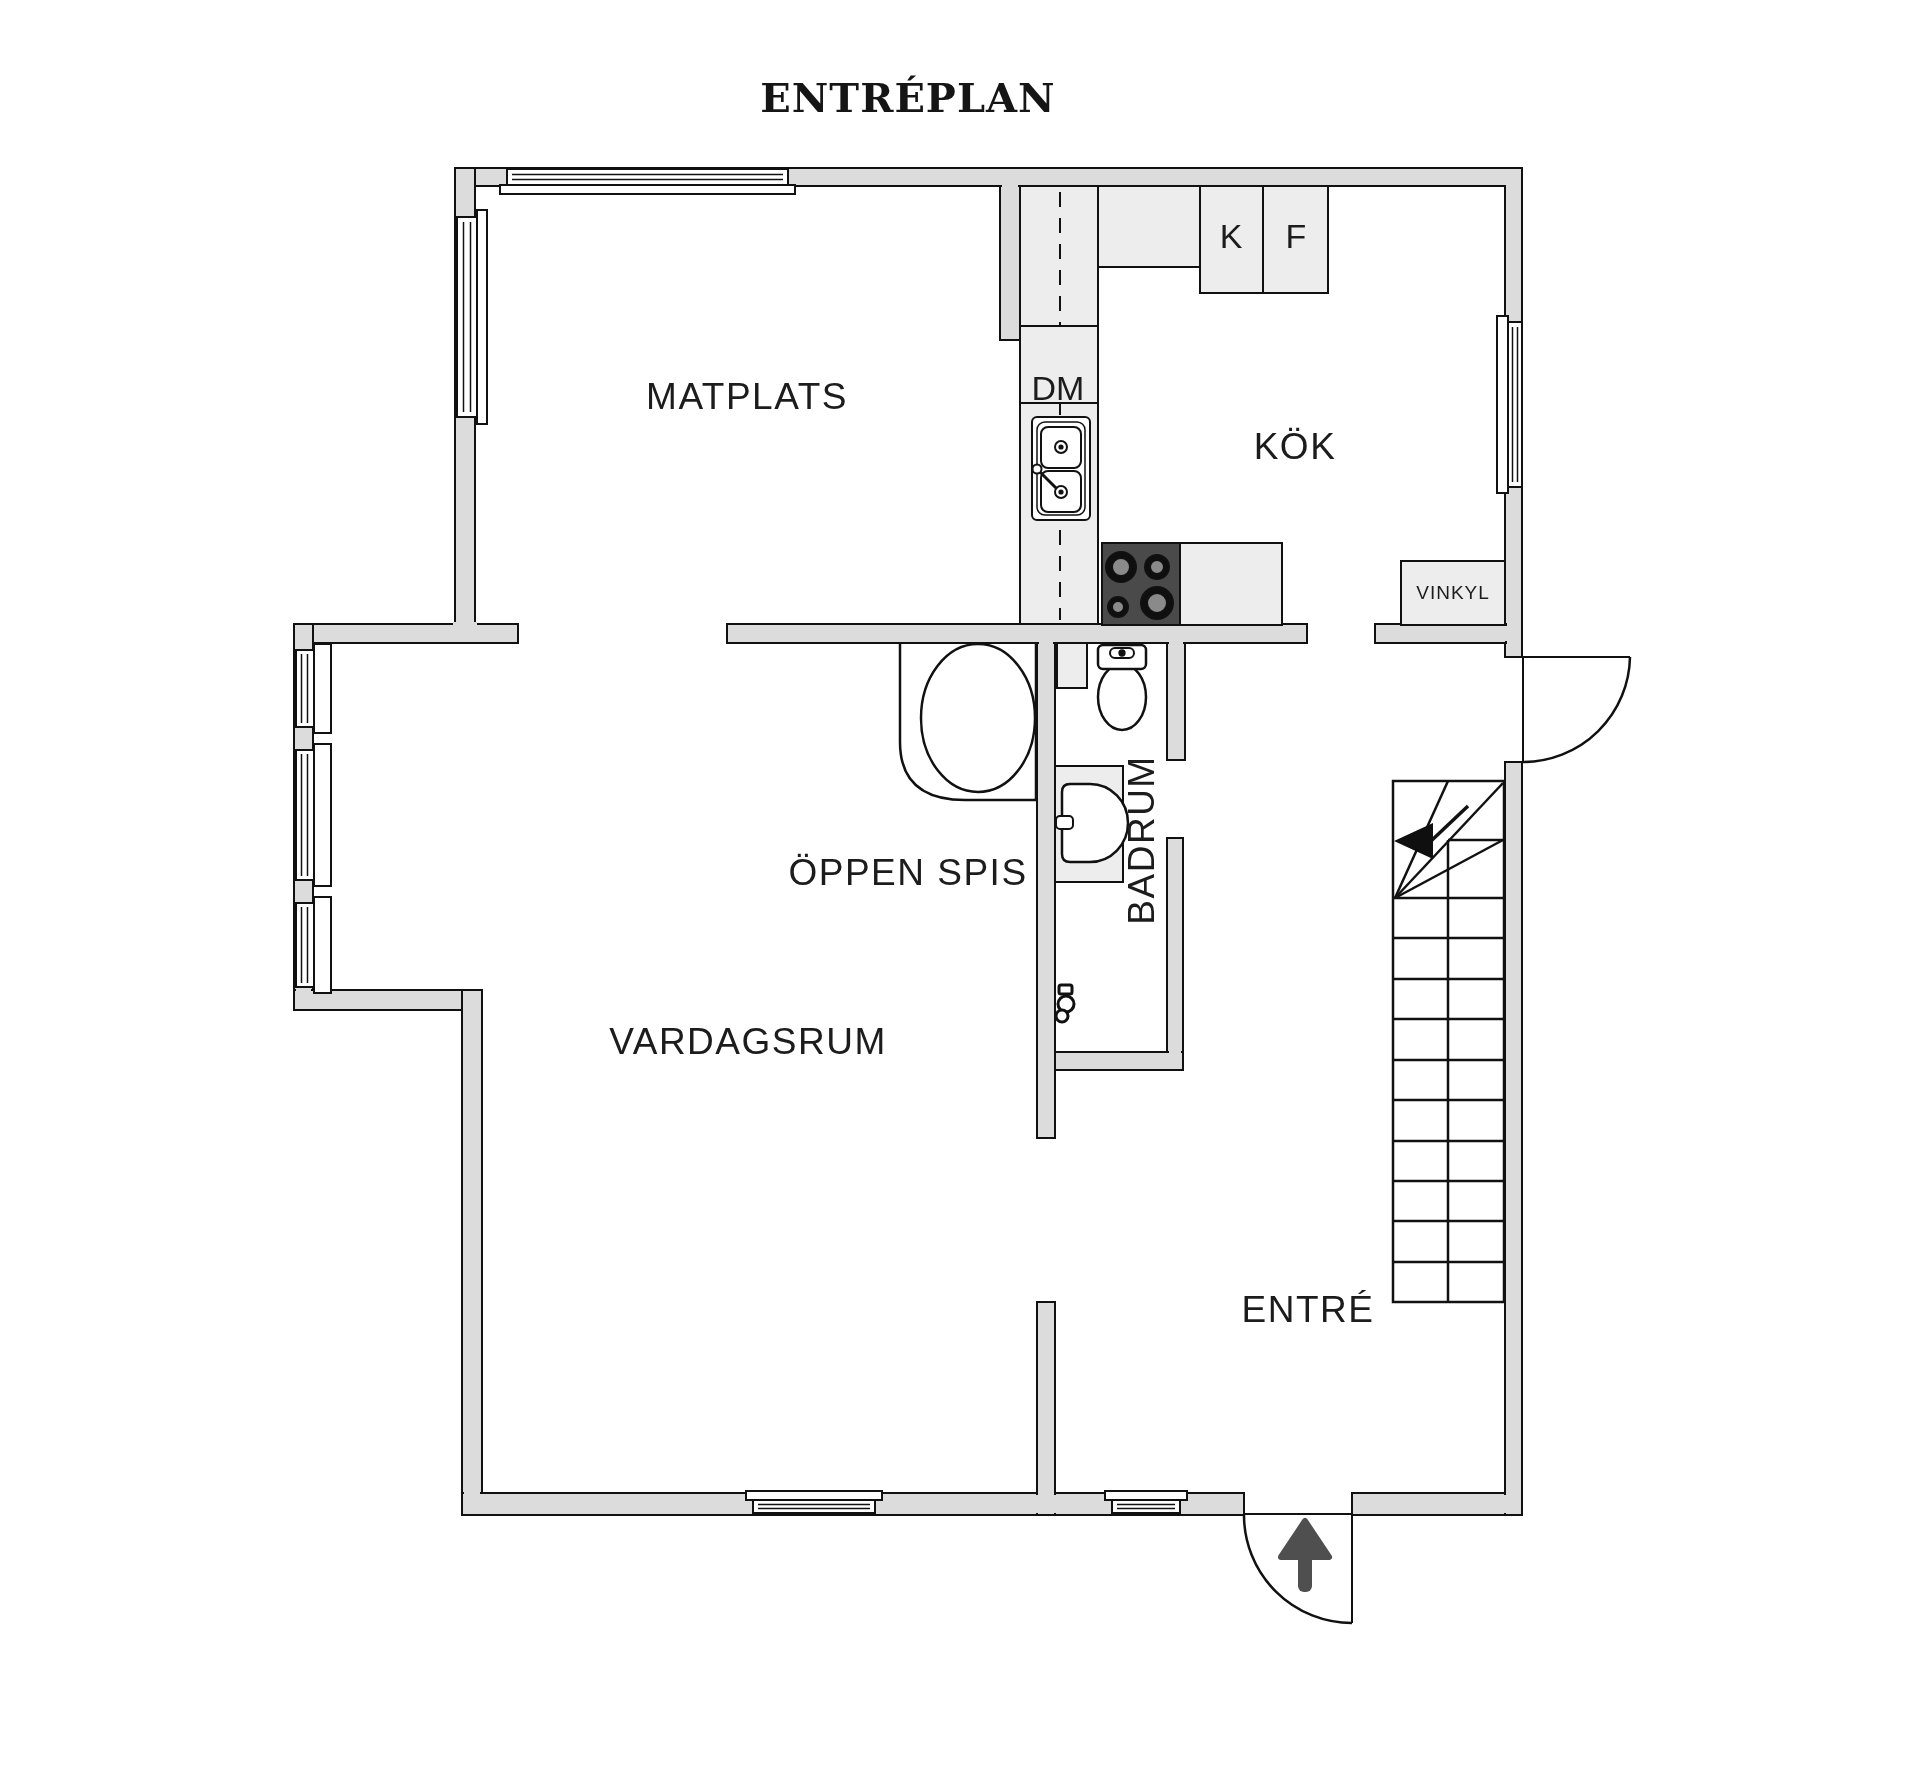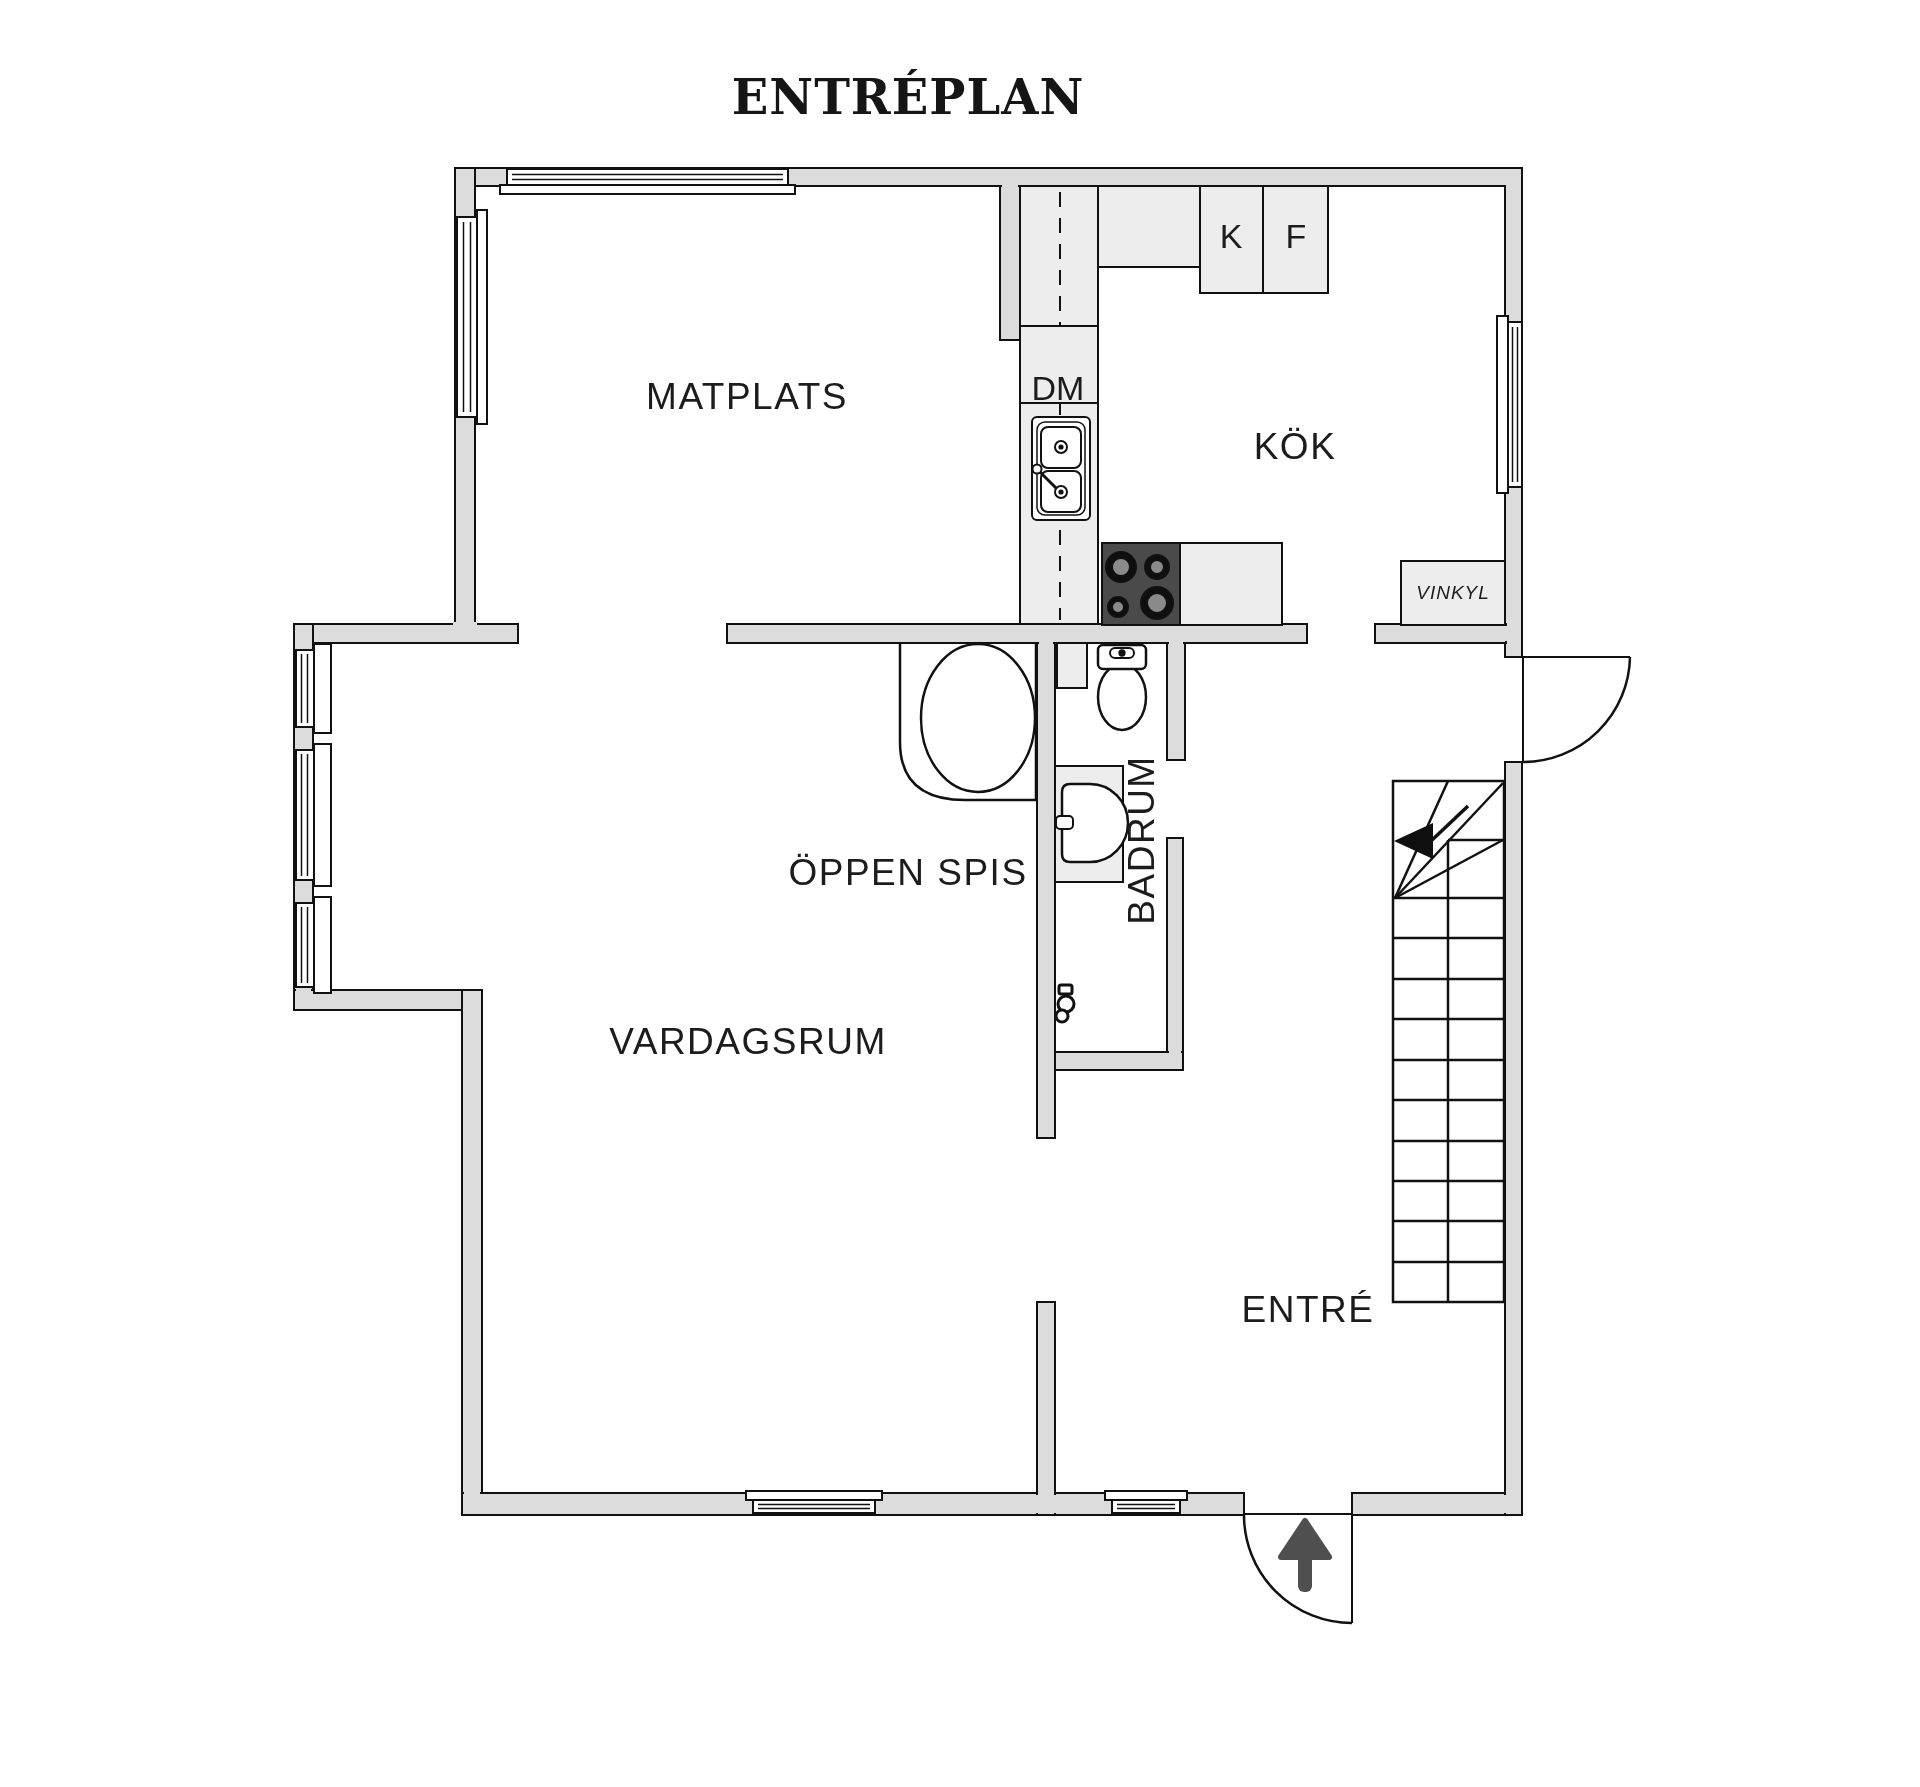--- a/index.html
+++ b/index.html
@@ -20,21 +20,21 @@
     position:absolute;transform:translate(-50%,-50%);
     color:var(--ink);font-size:37px;letter-spacing:1.5px;white-space:nowrap;
     font-family:"Liberation Sans", sans-serif;
   }
   .lbl.small{font-size:19px;letter-spacing:1px;}
   .lbl.appliance{font-size:34px;letter-spacing:0px;}
   .lbl.rot{transform:translate(-50%,-50%) rotate(-90deg);}
   .title{
     position:absolute;transform:translate(-50%,-50%);
     font-family:"DejaVu Serif", serif;font-weight:bold;
-    font-size:48px;letter-spacing:1px;color:#151515;white-space:nowrap;
+    font-size:40px;letter-spacing:1px;color:#151515;white-space:nowrap;
   }
 </style>
 </head>
 <body>
 
 <div class="canvas">
 
   <svg class="plan-svg" width="1920" height="1787" viewBox="0 0 1920 1787">
 
     <g fill="var(--wall)" stroke="var(--outline)" stroke-width="2">
@@ -272,21 +272,21 @@
   <div class="lbl" style="left:1295px;top:447px;">KÖK</div>
 
   <div class="lbl" style="left:908px;top:829px;margin-top:44px;">ÖPPEN SPIS</div>
 
   <div class="lbl" style="left:748px;top:1042px;">VARDAGSRUM</div>
 
   <div class="lbl rot" style="left:1142px;top:840px;">BADRUM</div>
 
   <div class="lbl" style="left:1308px;top:1310px;">ENTRÉ</div>
 
-  <div class="lbl small" style="left:1453px;top:593px;font-style:italic;">VINKYL</div>
+  <div class="lbl small" style="left:1453px;top:593px;">VINKYL</div>
 
   <div class="lbl appliance" style="left:1058px;top:364px;margin-top:24px;">DM</div>
 
   <div class="lbl appliance" style="left:1231px;top:236px;">K</div>
 
   <div class="lbl appliance" style="left:1296px;top:236px;">F</div>
 
 </div>
 
 </body></html>

